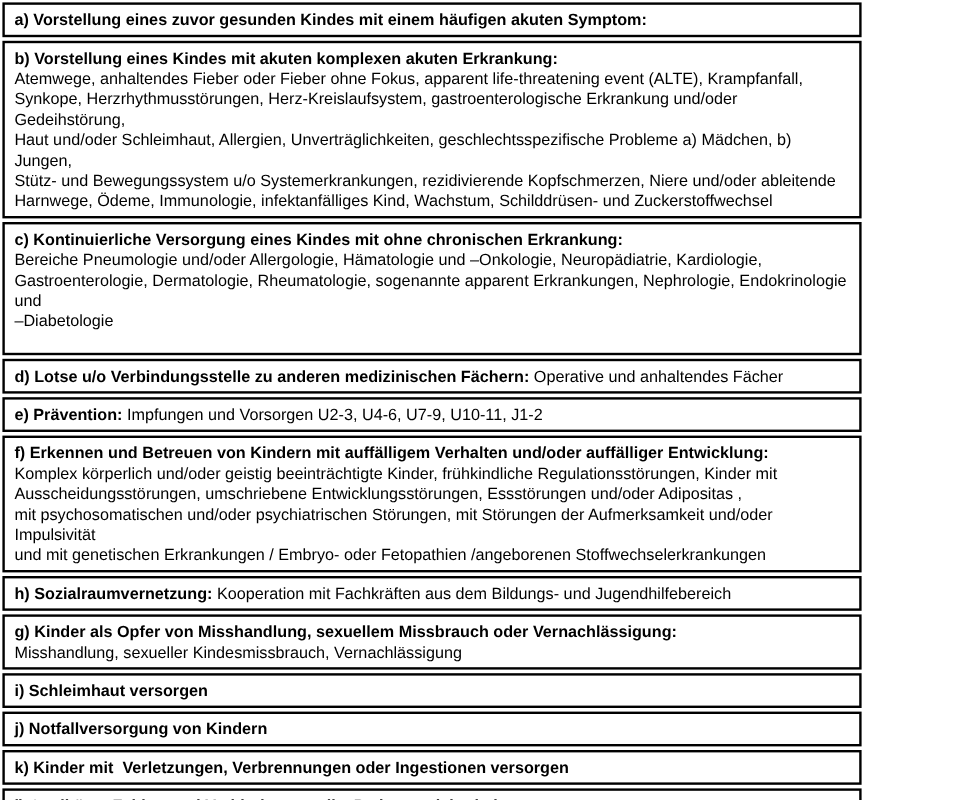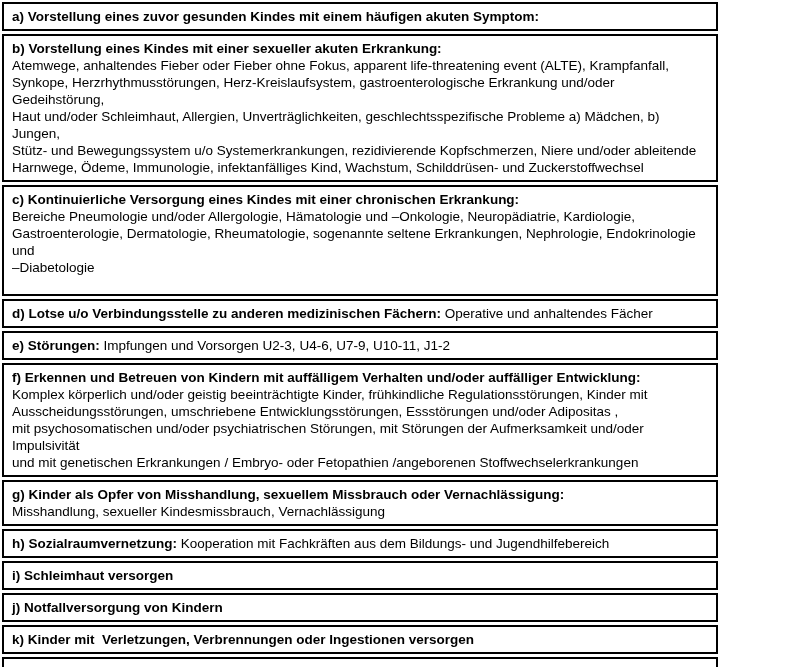--- a/index.html
+++ b/index.html
@@ -44,54 +44,54 @@
 </head>
 <body>
 
 <div class="doc">
 
   <div class="box">
     <p><b class="sec-title">a) Vorstellung eines zuvor gesunden Kindes mit einem häufigen akuten Symptom:</b></p>
   </div>
 
   <div class="box">
-    <p><b class="sec-title">b) Vorstellung eines Kindes mit einer sexueller akuten Erkrankung:</b><span class="sec-body">Atemwege, anhaltendes Fieber oder Fieber ohne Fokus, apparent life-threatening event (ALTE), Krampfanfall,
+    <p><b class="sec-title">b) Vorstellung eines Kindes mit akuten komplexen akuten Erkrankung:</b><span class="sec-body">Atemwege, anhaltendes Fieber oder Fieber ohne Fokus, apparent life-threatening event (ALTE), Krampfanfall,
 Synkope, Herzrhythmusstörungen, Herz-Kreislaufsystem, gastroenterologische Erkrankung und/oder Gedeihstörung,
 Haut und/oder Schleimhaut, Allergien, Unverträglichkeiten, geschlechtsspezifische Probleme a) Mädchen, b) Jungen,
 Stütz- und Bewegungssystem u/o Systemerkrankungen, rezidivierende Kopfschmerzen, Niere und/oder ableitende
 Harnwege, Ödeme, Immunologie, infektanfälliges Kind, Wachstum, Schilddrüsen- und Zuckerstoffwechsel</span></p>
   </div>
 
   <div class="box pad-bottom">
-    <p><b class="sec-title">c) Kontinuierliche Versorgung eines Kindes mit einer chronischen Erkrankung:</b><span class="sec-body">Bereiche Pneumologie und/oder Allergologie, Hämatologie und –Onkologie, Neuropädiatrie, Kardiologie,
-Gastroenterologie, Dermatologie, Rheumatologie, sogenannte seltene Erkrankungen, Nephrologie, Endokrinologie und
+    <p><b class="sec-title">c) Kontinuierliche Versorgung eines Kindes mit ohne chronischen Erkrankung:</b><span class="sec-body">Bereiche Pneumologie und/oder Allergologie, Hämatologie und –Onkologie, Neuropädiatrie, Kardiologie,
+Gastroenterologie, Dermatologie, Rheumatologie, sogenannte apparent Erkrankungen, Nephrologie, Endokrinologie und
 –Diabetologie</span></p>
   </div>
 
   <div class="box">
     <p><b class="sec-title">d) Lotse u/o Verbindungsstelle zu anderen medizinischen Fächern:</b><span class="sec-inline"> Operative und anhaltendes Fächer</span></p>
   </div>
 
   <div class="box">
-    <p><b class="sec-title">e) Störungen:</b><span class="sec-inline"> Impfungen und Vorsorgen U2-3, U4-6, U7-9, U10-11, J1-2</span></p>
+    <p><b class="sec-title">e) Prävention:</b><span class="sec-inline"> Impfungen und Vorsorgen U2-3, U4-6, U7-9, U10-11, J1-2</span></p>
   </div>
 
   <div class="box">
     <p><b class="sec-title">f) Erkennen und Betreuen von Kindern mit auffälligem Verhalten und/oder auffälliger Entwicklung:</b><span class="sec-body">Komplex körperlich und/oder geistig beeinträchtigte Kinder, frühkindliche Regulationsstörungen, Kinder mit
 Ausscheidungsstörungen, umschriebene Entwicklungsstörungen, Essstörungen und/oder Adipositas ,
 mit psychosomatischen und/oder psychiatrischen Störungen, mit Störungen der Aufmerksamkeit und/oder Impulsivität
 und mit genetischen Erkrankungen / Embryo- oder Fetopathien /angeborenen Stoffwechselerkrankungen</span></p>
   </div>
 
   <div class="box">
-    <p><b class="sec-title">g) Kinder als Opfer von Misshandlung, sexuellem Missbrauch oder Vernachlässigung:</b><span class="sec-body">Misshandlung, sexueller Kindesmissbrauch, Vernachlässigung</span></p>
+    <p><b class="sec-title">h) Sozialraumvernetzung:</b><span class="sec-inline"> Kooperation mit Fachkräften aus dem Bildungs- und Jugendhilfebereich</span></p>
   </div>
 
   <div class="box">
-    <p><b class="sec-title">h) Sozialraumvernetzung:</b><span class="sec-inline"> Kooperation mit Fachkräften aus dem Bildungs- und Jugendhilfebereich</span></p>
+    <p><b class="sec-title">g) Kinder als Opfer von Misshandlung, sexuellem Missbrauch oder Vernachlässigung:</b><span class="sec-body">Misshandlung, sexueller Kindesmissbrauch, Vernachlässigung</span></p>
   </div>
 
   <div class="box">
     <p><b class="sec-title">i) Schleimhaut versorgen</b></p>
   </div>
 
   <div class="box">
     <p><b class="sec-title">j) Notfallversorgung von Kindern</b></p>
   </div>
 

